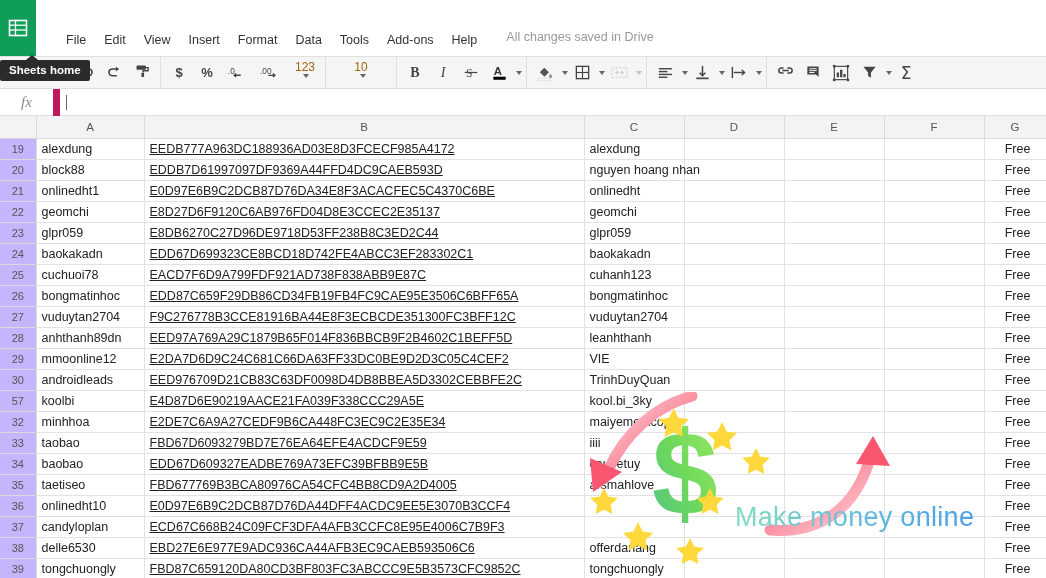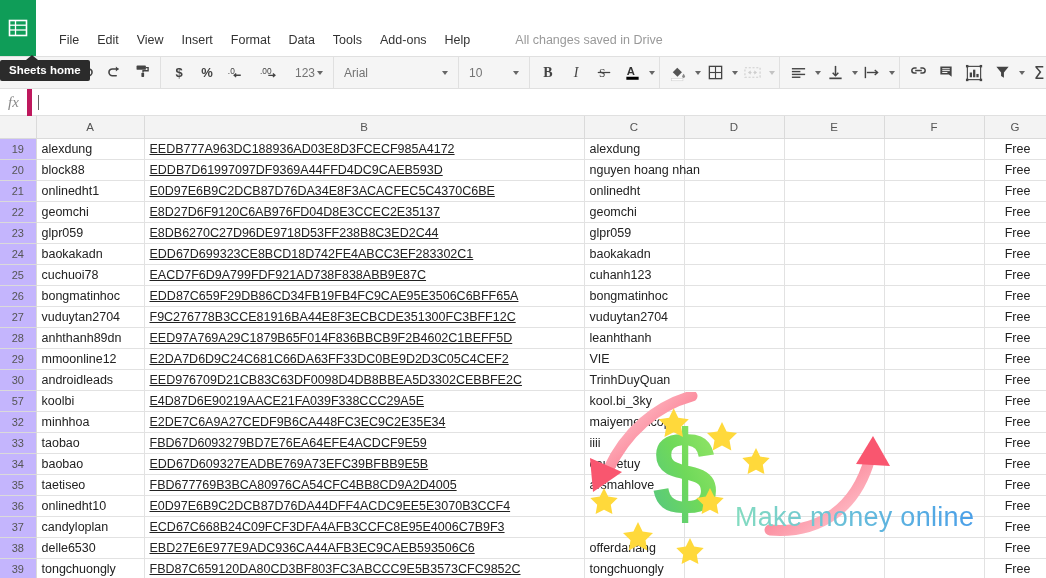--- a/index.html
+++ b/index.html
@@ -21,45 +21,45 @@
   }
   .app-icon-box svg { display:block; }
   .doc-title-row { position:absolute; left:48px; top:2px; display:flex; align-items:center; gap:10px; height:28px; }
   .doc-title {
     font-size:19px; color:#222; font-weight:400; letter-spacing:0.1px;
     font-family:"Liberation Sans", sans-serif; white-space:nowrap;
   }
   .star-icon { color:#d0d0d0; font-size:17px; line-height:1; display:inline-block; }
   .folder-icon { display:inline-block; }
 
-  .menubar { position:absolute; left:52px; top:30px; display:flex; align-items:center; height:20px; }
+  .menubar { position:absolute; left:59px; top:30px; display:flex; align-items:flex-start; height:20px; }
   .menu-item {
     font-size:12.5px; color:#333; padding:0 9px; line-height:20px; white-space:nowrap; cursor:pointer;
   }
   .menu-item:first-child { padding-left:7px; }
-  .save-status { font-size:12.5px; color:#999; margin-left:36px; white-space:nowrap; }
+  .save-status { font-size:12.5px; color:#999; margin-left:20px; white-space:nowrap; }
 
   
   .toolbar {
     position:absolute; left:0; top:56px; width:1046px; height:33px;
     background:#f5f5f5; border-top:1px solid #e0e0e0; border-bottom:1px solid #e0e0e0;
     display:flex; align-items:center;
   }
   .tb-group { display:flex; align-items:center; height:33px; padding:0 4px; border-right:1px solid #e0e0e0; }
   .tb-group.nb { border-right:none; }
   .tb-btn {
     min-width:26px; height:25px; display:flex; align-items:center; justify-content:center;
     color:#444; font-size:13px; margin:0 1px; cursor:pointer; position:relative;
   }
   .tb-btn.wide { min-width:32px; }
   .caret { width:0;height:0;border-left:3.5px solid transparent;border-right:3.5px solid transparent;border-top:4px solid #666; margin-left:3px; }
   .caret.sm { margin-left:2px; }
   .tb-select {
-    display:flex; align-items:center; justify-content:space-between;
-    height:25px; padding:0 6px; font-size:12px; color:#737373; cursor:pointer;
+    display:flex; align-items:center; 
+    height:25px; padding:0 6px; font-size:12px; color:#a16207; cursor:pointer;flex-direction:column;
   }
   .tb-select .lbl { white-space:nowrap; }
   .font-sel { width:116px; }
   .size-sel { width:62px; }
 
   
   .tooltip {
     position:absolute; left:0px; top:60px; background:#2b2b2b; color:#fff;
     font-size:11.5px; padding:4px 9px 5px 9px; border-radius:2px; white-space:nowrap; z-index:60;
     font-family:"Liberation Sans", sans-serif; font-weight:bold;
@@ -68,23 +68,23 @@
     content:""; position:absolute; left:26px; top:-5px;
     border-left:6px solid transparent; border-right:6px solid transparent; border-bottom:5px solid #2b2b2b;
   }
 
   
   .formulabar {
     position:absolute; left:0; top:89px; width:1046px; height:27px;
     background:#fff; border-bottom:1px solid #e0e0e0; display:flex; align-items:center;
   }
   .fx-box {
-    width:32px; height:27px; display:flex; align-items:center; justify-content:center;
+    width:60px; height:27px; display:flex; align-items:center; justify-content:center;
     color:#888; font-family:"Liberation Serif", serif; font-style:italic; font-size:15px;
-    border-right:5px solid #be185d;
+    border-right:7px solid #be185d;
   }
   .fx-input { flex:1; height:27px; display:flex; align-items:center; padding-left:6px; }
   .caret-line { width:1px; height:15px; background:#666; }
 
   
   .grid-wrap { position:absolute; left:0; top:116px; width:1046px; height:462px; overflow:hidden; background:#fff; }
   table.sheet { border-collapse:collapse; table-layout:fixed; width:1046px; }
   table.sheet th, table.sheet td { padding:0; margin:0; }
 
   .colhead-row th {
@@ -197,26 +197,20 @@
           <text x="1" y="11" font-family="Liberation Sans, sans-serif" font-size="9" fill="#444">.00</text>
           <path d="M10 12h7M15 10l2.2 2-2.2 2" fill="none" stroke="#444" stroke-width="1.4"></path>
         </svg>
       </div>
       <div class="tb-select">
         <span class="lbl">123</span>
         <span class="caret sm"></span>
       </div>
     </div>
 
-    <div class="tb-group">
-      <div class="tb-select font-sel">
-        <span class="lbl">Arial</span>
-        <span class="caret"></span>
-      </div>
-    </div>
 
     <div class="tb-group">
       <div class="tb-select size-sel">
         <span class="lbl">10</span>
         <span class="caret"></span>
       </div>
     </div>
 
     <div class="tb-group">
       <div class="tb-btn" style="font-weight:bold;font-size:14px;font-family:'Liberation Serif',serif;">B</div>

